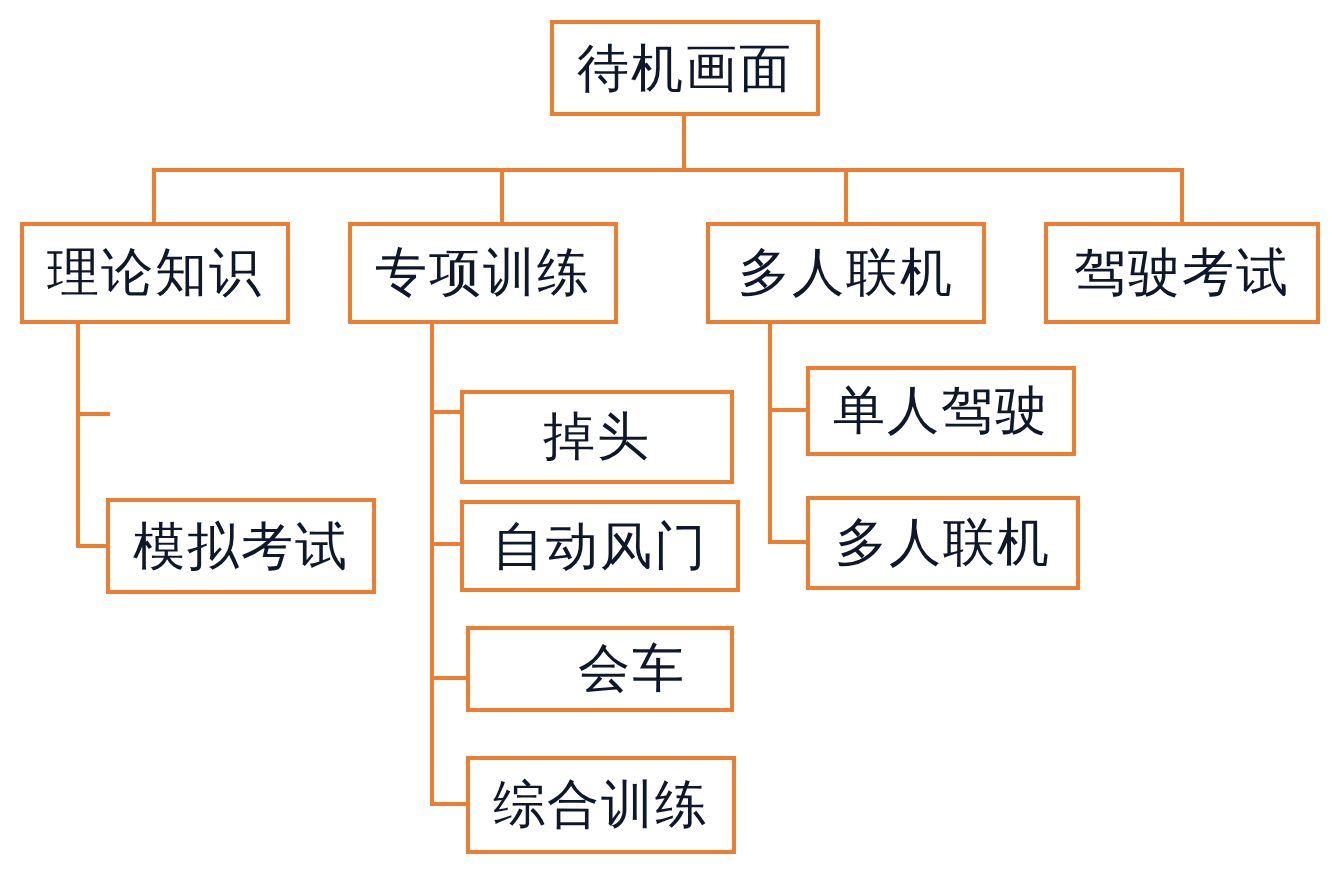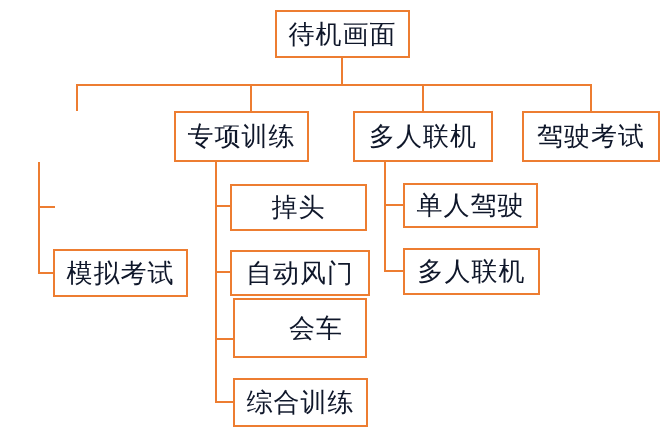--- a/index.html
+++ b/index.html
@@ -36,23 +36,23 @@
   }
 
   
   .n-root { left: 275px; top: 10px;  width: 135px; height: 48px; }
   .n-b0   { left: 10px;  top: 111px; width: 135px; height: 51px; }
   .n-b1   { left: 174px; top: 111px; width: 135px; height: 51px; }
   .n-b2   { left: 353px; top: 111px; width: 140px; height: 51px; }
   .n-b3   { left: 522px; top: 111px; width: 138px; height: 51px; }
   .n-c00  { left: 55px;  top: 184px; width: 135px; height: 48px; }
   .n-c01  { left: 53px;  top: 249px; width: 135px; height: 48px; }
-  .n-c10  { left: 230px; top: 184px; width: 137px; height: 47px; }
+  .n-c10  { left: 230px; top: 195px; width: 137px; height: 47px; }
   .n-c11  { left: 230px; top: 250px; width: 140px; height: 46px; }
-  .n-c12  { left: 233px; top: 298px; width: 134px; height: 60px; padding-left: 32px; }
+  .n-c12  { left: 233px; top: 313px; width: 134px; height: 43px; padding-left: 32px; }
   .n-c13  { left: 233px; top: 378px; width: 135px; height: 49px; }
   .n-c20  { left: 403px; top: 183px; width: 135px; height: 45px; }
   .n-c21  { left: 403px; top: 248px; width: 137px; height: 47px; }
 
   
   .l-root-drop { left: 341px; top: 58px;  width: 2px;   height: 27px; }
   .l-main-h    { left: 76px;  top: 84px;  width: 516px; height: 2px; }
   .l-drop-b0   { left: 76px;  top: 84px;  width: 2px;   height: 27px; }
   .l-drop-b1   { left: 250px; top: 84px;  width: 2px;   height: 27px; }
   .l-drop-b2   { left: 422px; top: 84px;  width: 2px;   height: 27px; }
@@ -93,20 +93,21 @@
   <div class="line l-stub-c11"></div>
   <div class="line l-stub-c12"></div>
   <div class="line l-stub-c13"></div>
 
   <div class="line l-v-b2"></div>
   <div class="line l-stub-c20"></div>
   <div class="line l-stub-c21"></div>
 
   <div class="node n-root">待机画面</div>
 
+  <div class="node n-b0">理论知识</div>
   <div class="node n-b1">专项训练</div>
   <div class="node n-b2">多人联机</div>
   <div class="node n-b3">驾驶考试</div>
 
   <div class="node n-c01">模拟考试</div>
 
   <div class="node n-c10">掉头</div>
   <div class="node n-c11">自动风门</div>
   <div class="node n-c12">会车</div>
   <div class="node n-c13">综合训练</div>

